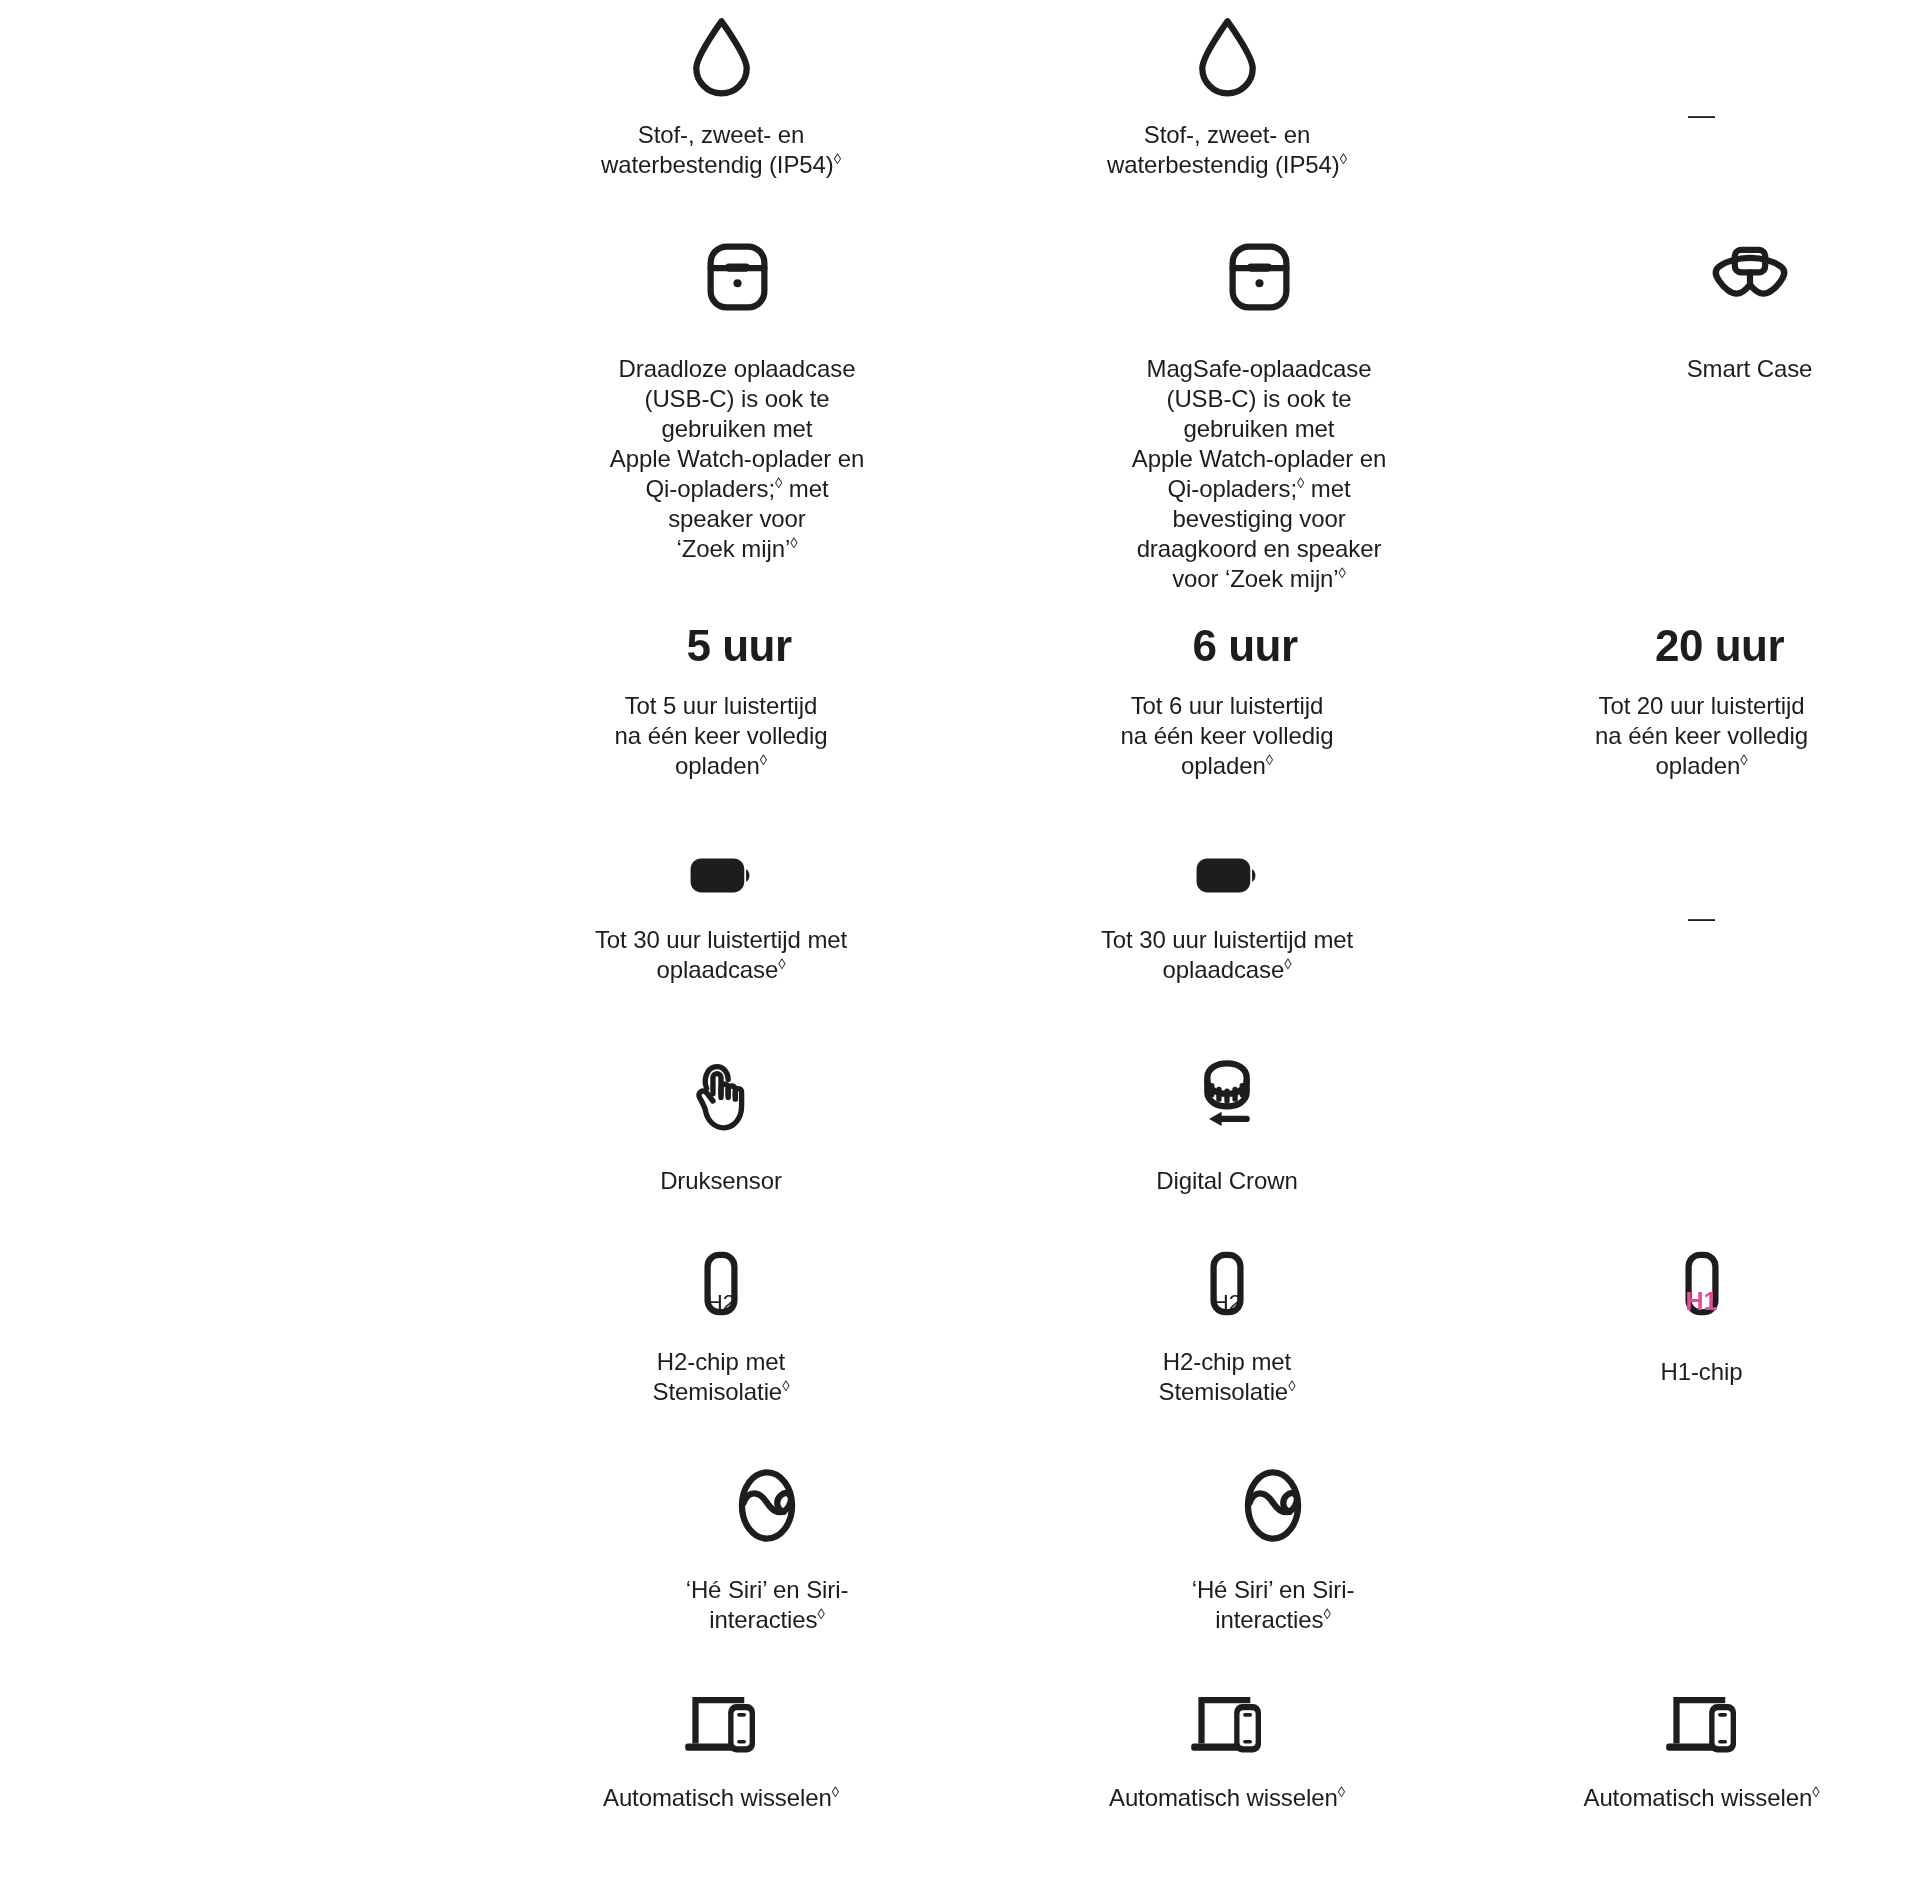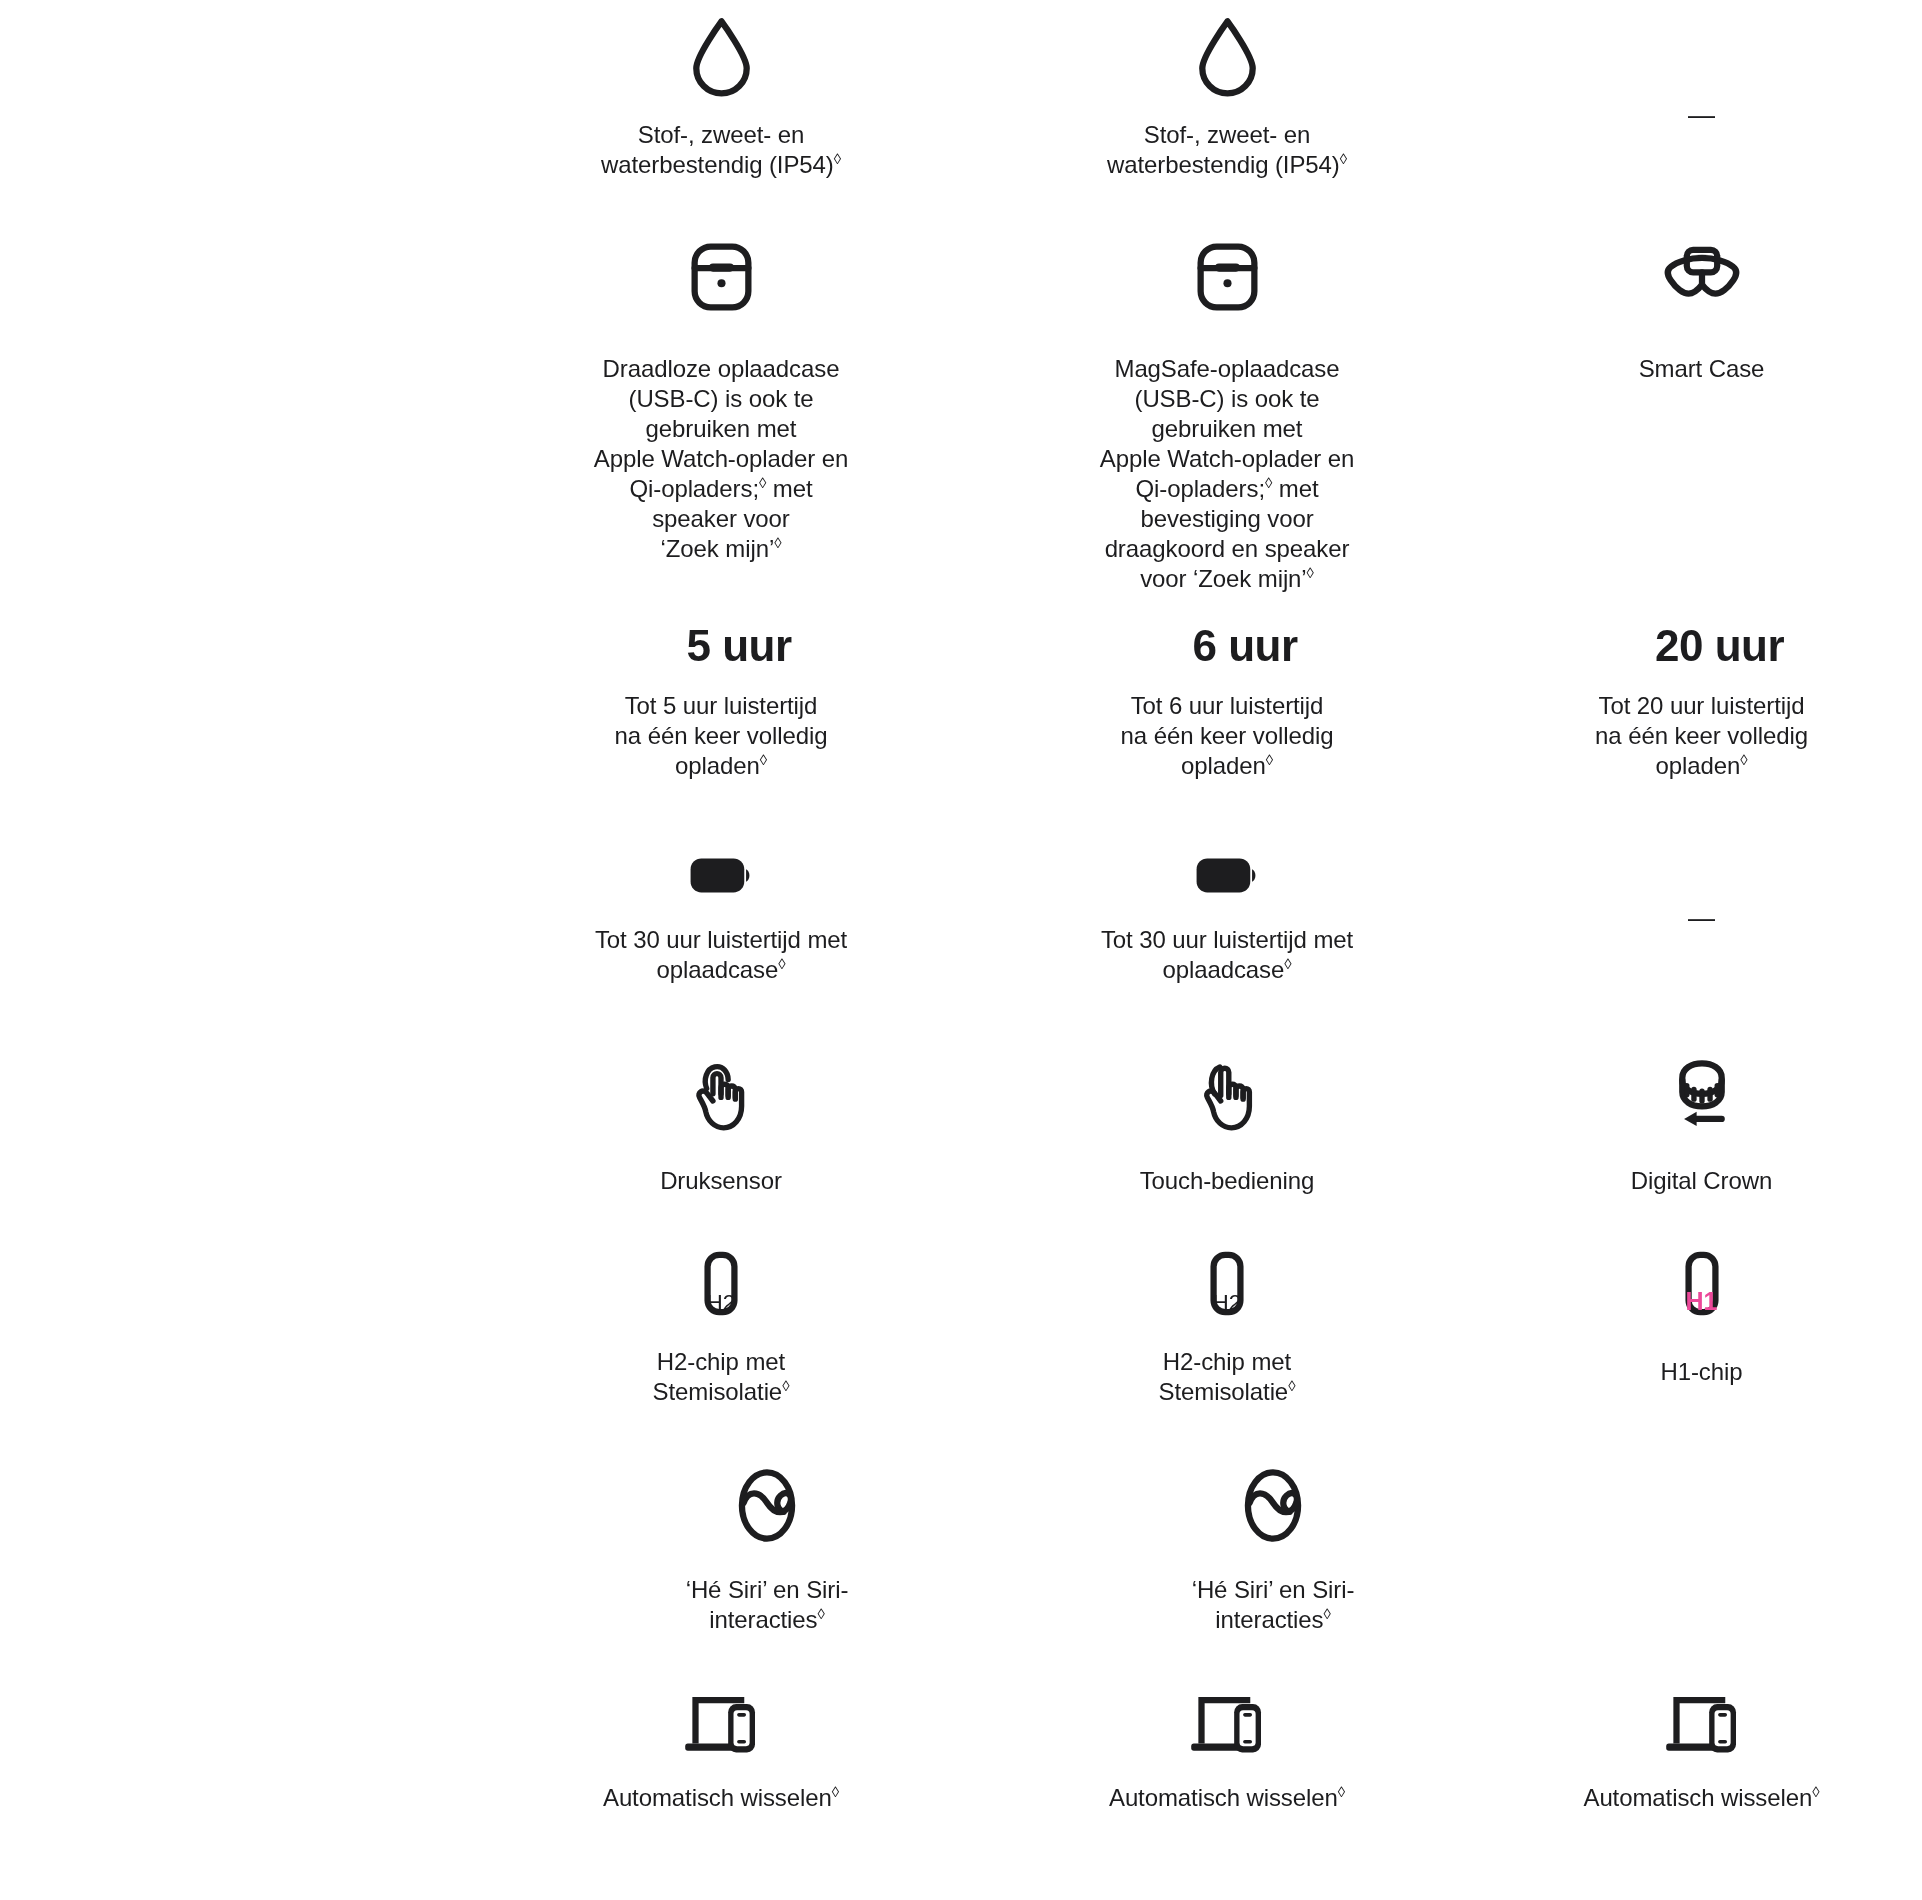--- a/index.html
+++ b/index.html
@@ -75,21 +75,21 @@
     line-height: 0;
   }
 
   svg { display: block; }
   .st { fill: none; stroke: #1d1d1f; stroke-width: 7; stroke-linecap: round; stroke-linejoin: round; }
   .st-thin { fill: none; stroke: #1d1d1f; stroke-width: 6; stroke-linecap: round; stroke-linejoin: round; }
   .fl { fill: #1d1d1f; }
 
   
   #row-water      { position: absolute; top: 16px;   left: 0; }
-  #row-case       { position: absolute; top: 241px;  left: 0; }
+  #row-case       { position: absolute; top: 241px;  left: 0; gap: 16px; }
   #row-battery    { position: absolute; top: 621px;  left: 0; }
   #row-casebatt   { position: absolute; top: 851px;  left: 0; }
   #row-control    { position: absolute; top: 1058px; left: 0; }
   #row-chip       { position: absolute; top: 1251px; left: 0; }
   #row-siri       { position: absolute; top: 1467px; left: 0; padding-left: 46px; }
   #row-switch     { position: absolute; top: 1688px; left: 0; }
   .gap-22 { height: 20px; }
   .gap-26 { height: 23.4px; }
   .gap-30 { height: 27px; }
   .gap-34 { height: 31px; }
@@ -276,33 +276,20 @@
           <path class="st-thin" d="M31 40 L31 22 C31 16 40 16 40 22 L40 44"></path>
           <path class="st-thin" d="M40 40 L40 33 C40 28 48 28 48 33 L48 44"></path>
           <path class="st-thin" d="M48 42 L48 35 C48 30 56 30 56 35 L56 46"></path>
           <path class="st-thin" d="M56 44 L56 38 C56 33 63 33 63 38 L63 54 C63 68 54 78 43 78 C33 78 25 70 23 60 C22 54 18 48 16 44 C13 39 20 34 24 39 L31 48"></path>
         </svg>
       </div>
       <div class="gap-34"></div>
       <div class="cell-label">Druksensor</div>
     </div>
 
-    <div class="spec-cell">
-      <div class="icon-box">
-        <svg width="72" height="77" viewBox="0 0 80 86">
-          <path class="st-thin" d="M26 40 C20 30 22 14 32 10"></path>
-          <path class="st-thin" d="M33 42 L33 16 C33 10 42 10 42 16 L42 44"></path>
-          <path class="st-thin" d="M42 40 L42 33 C42 28 50 28 50 33 L50 44"></path>
-          <path class="st-thin" d="M50 42 L50 35 C50 30 58 30 58 35 L58 46"></path>
-          <path class="st-thin" d="M58 44 L58 38 C58 33 65 33 65 38 L65 54 C65 68 56 78 45 78 C35 78 27 70 25 60 C24 54 20 48 18 44 C15 39 22 34 26 39 L33 48"></path>
-        </svg>
-      </div>
-      <div class="gap-34"></div>
-      <div class="cell-label">Touch-bediening</div>
-    </div>
 
     <div class="spec-cell">
       <div class="icon-box">
         <svg width="72" height="77" viewBox="0 0 80 86">
           <path class="st" d="M18 22 C18 12 28 6 40 6 C52 6 62 12 62 22 L62 38 C62 48 52 54 40 54 C28 54 18 48 18 38 Z"></path>
           <path class="st" d="M18 25 C18 34 28 40 40 40 C52 40 62 34 62 25"></path>
           <line class="st-thin" x1="23" y1="31" x2="23" y2="41"></line>
           <line class="st-thin" x1="31" y1="35" x2="31" y2="46"></line>
           <line class="st-thin" x1="40" y1="37" x2="40" y2="48"></line>
           <line class="st-thin" x1="49" y1="35" x2="49" y2="46"></line>

